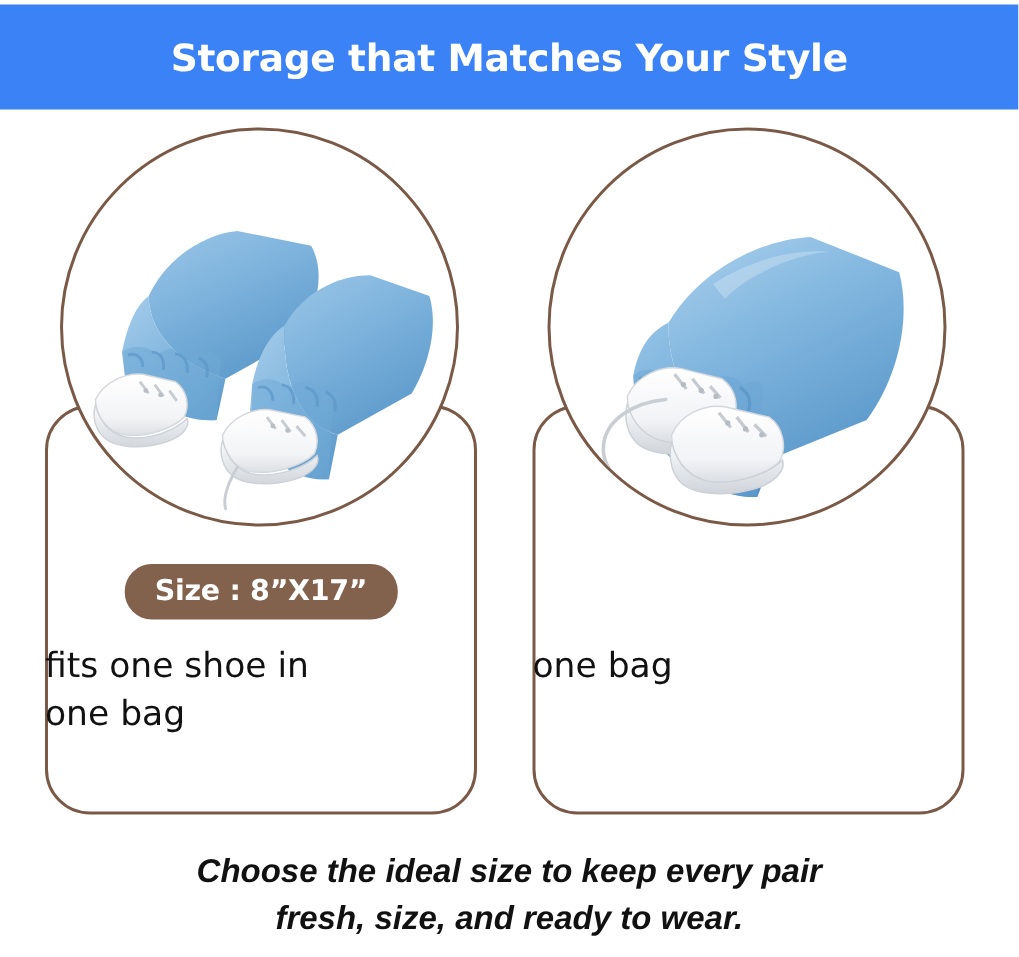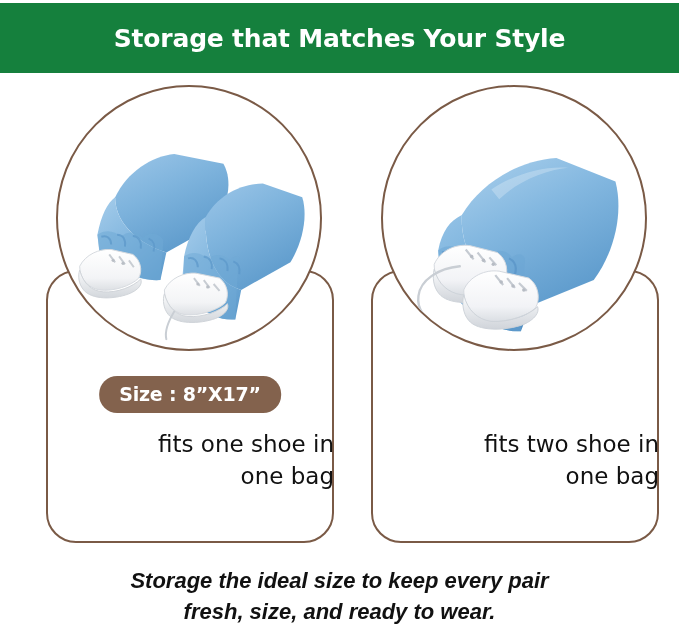--- a/index.html
+++ b/index.html
@@ -19,38 +19,38 @@
     background: #ffffff;
   }
 
   
   .header-banner {
     position: absolute;
     left: 0;
     top: 3px;
     width: 679px;
     height: 70px;
-    background: #15803d;
+    background: #3b82f6;
     display: flex;
     align-items: center;
     justify-content: center;
   }
   .header-title {
     color: #ffffff;
     font-size: 25px;
     font-weight: bold;
     letter-spacing: -0.2px;
     font-family: "DejaVu Sans", sans-serif;
     text-align: center;
   }
 
   
   .cards-row {
     position: absolute;
-    left: 16px;
+    left: 0;
     top: 78px;
     width: 656px;
     height: 470px;
   }
 
   .card-col {
     position: absolute;
     top: 0;
     width: 288px;
     height: 470px;
@@ -116,21 +116,21 @@
     white-space: nowrap;
     z-index: 5;
     letter-spacing: -0.2px;
   }
 
   .card-desc {
     position: absolute;
     left: 0;
     top: 350px;
     width: 288px;
-    text-align: right;
+    text-align: left;
     font-size: 23px;
     line-height: 32px;
     color: #111111;
     font-family: "DejaVu Sans", sans-serif;
     z-index: 5;
   }
 
   
   .footer-caption {
     position: absolute;
@@ -308,25 +308,24 @@
             <circle cx="132" cy="202" r="1.8" fill="#B7BCC4"></circle>
             <circle cx="143" cy="206" r="1.8" fill="#B7BCC4"></circle>
           </g>
 
           <path d="M78 182 C56 184 38 196 36 212 C34 226 44 236 52 240" stroke="#C9CED4" stroke-width="2.4" fill="none" stroke-linecap="round"></path>
         </svg>
       </div>
 
 
       <div class="card-desc">
-        <div>fits two shoe in</div>
         <div>one bag</div>
       </div>
     </div>
 
   </div>
 
   <div class="footer-caption">
-    <span>Storage the ideal size to keep every pair</span>
+    <span>Choose the ideal size to keep every pair</span>
     <span>fresh, size, and ready to wear.</span>
   </div>
 
 </div>
 
 </body></html>

